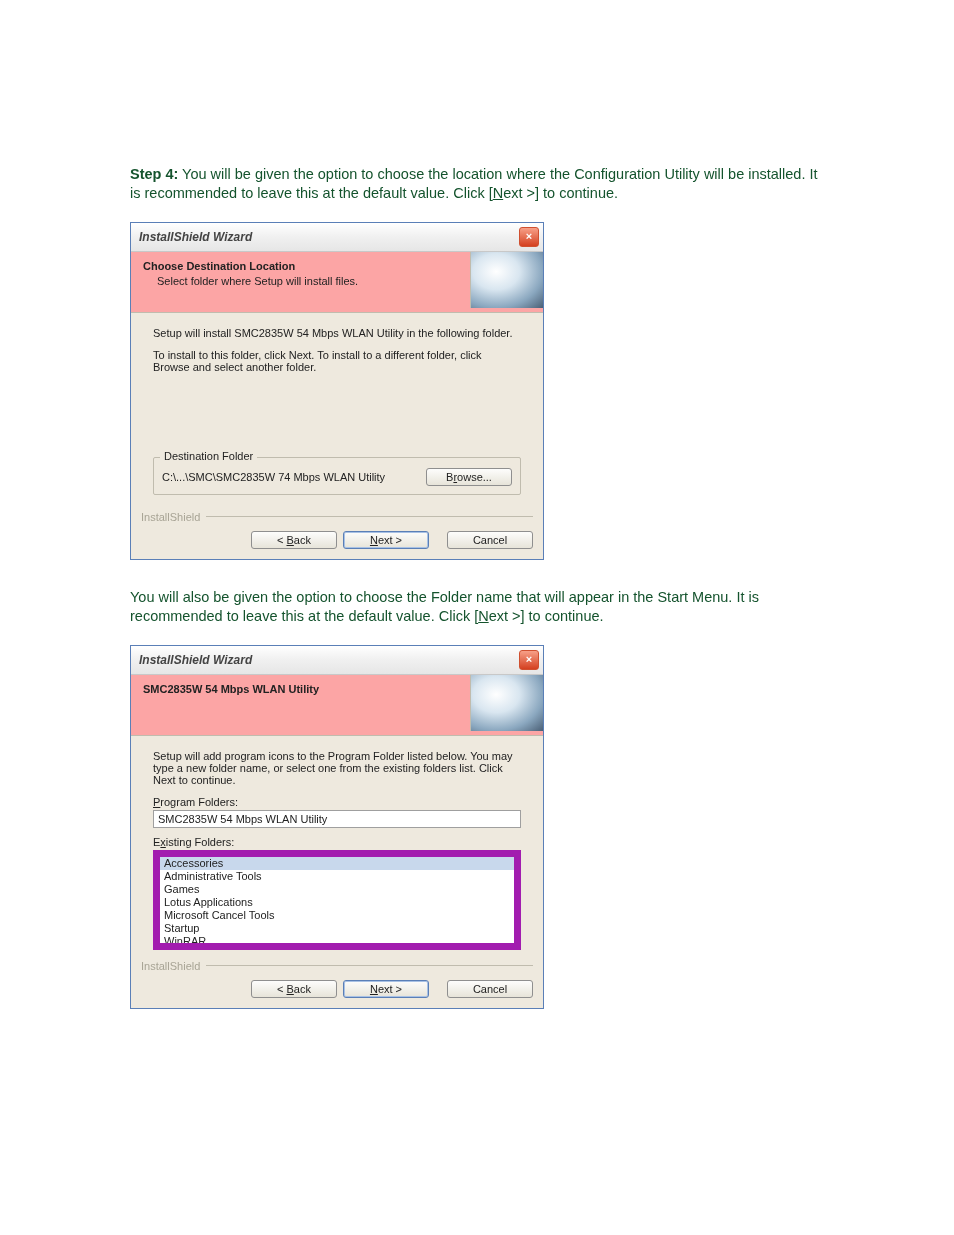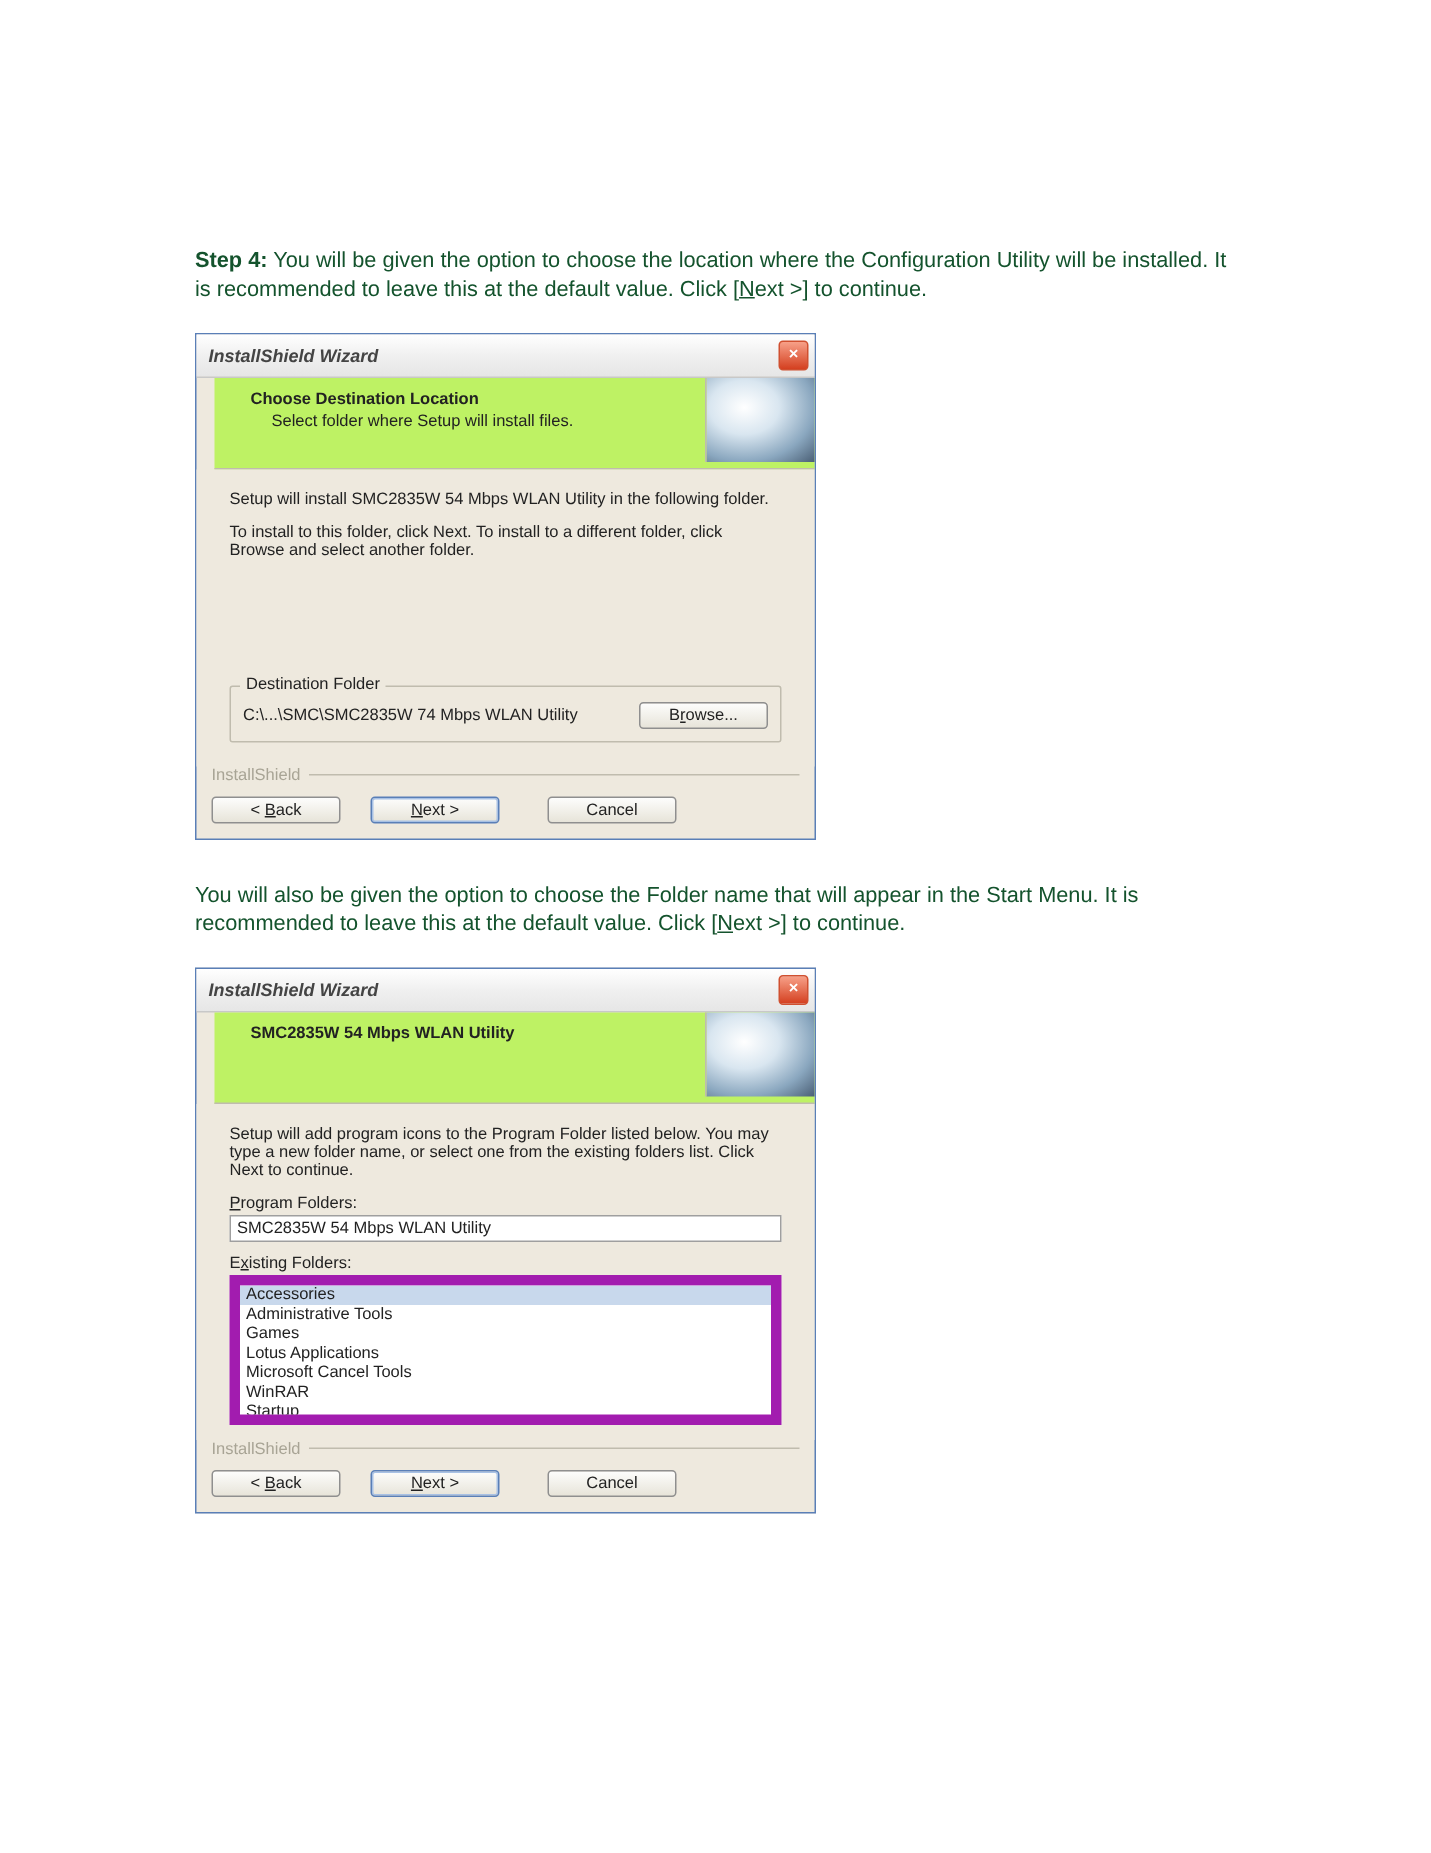--- a/index.html
+++ b/index.html
@@ -52,25 +52,24 @@
     color: #fff;
     font-weight: bold;
     display: flex;
     align-items: center;
     justify-content: center;
     font-size: 11px;
     line-height: 1;
   }
   .header-panel {
     position: relative;
-    background: #bef264;
-    padding: 8px 12px 8px 24px;
+    background: #fca5a5;
+    padding: 8px 12px 8px 12px;
     border-bottom: 1px solid #c0bcae;
     min-height: 44px;
-    margin-left: 12px;
   }
   .header-title {
     font-weight: bold;
     font-size: 11px;
     margin: 0 0 3px 0;
     color: #222;
   }
   .header-sub {
     font-size: 11px;
     margin: 0 0 0 14px;
@@ -136,22 +135,22 @@
     align-items: center;
     gap: 6px;
   }
   .brand-line {
     flex: 1;
     border-top: 1px solid #c0bcae;
     height: 0;
   }
   .btn-row {
     display: flex;
-    gap: 20px;
-    justify-content: flex-start;
+    gap: 6px;
+    justify-content: flex-end;
     padding: 8px 10px 10px 10px;
   }
   .ul-char { text-decoration: underline; }
 
   .label-txt { margin: 6px 0 2px 0; }
   .text-input {
     width: 100%;
     border: 1px solid #9f9f9f;
     background: #fff;
     font-size: 11px;
@@ -253,22 +252,22 @@
 
       <div class="label-txt" style="margin-top:8px">
         <span>E</span><span class="ul-char">x</span><span>isting Folders:</span>
       </div>
       <div class="listbox">
         <div class="listbox-item selected">Accessories</div>
         <div class="listbox-item">Administrative Tools</div>
         <div class="listbox-item">Games</div>
         <div class="listbox-item">Lotus Applications</div>
         <div class="listbox-item">Microsoft Cancel Tools</div>
+        <div class="listbox-item">Startup</div>
         <div class="listbox-item">WinRAR</div>
-        <div class="listbox-item">Startup</div>
       </div>
     </div>
     <div class="brand-row">
       <span>InstallShield</span>
       <div class="brand-line"></div>
     </div>
     <div class="btn-row">
       <div class="btn">
         <span>&lt; </span><span class="ul-char">B</span><span>ack</span>
       </div>

